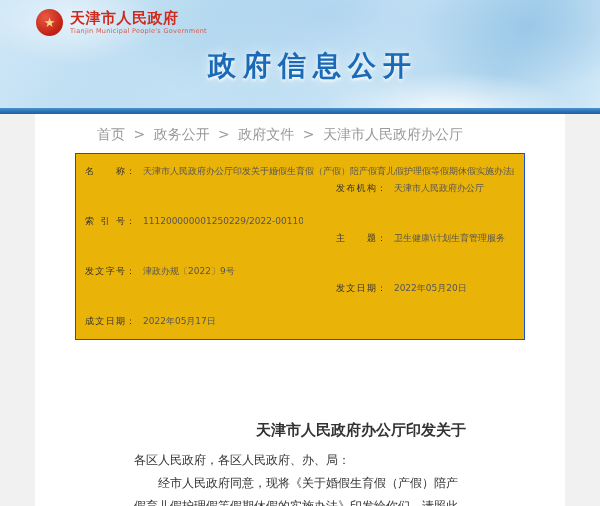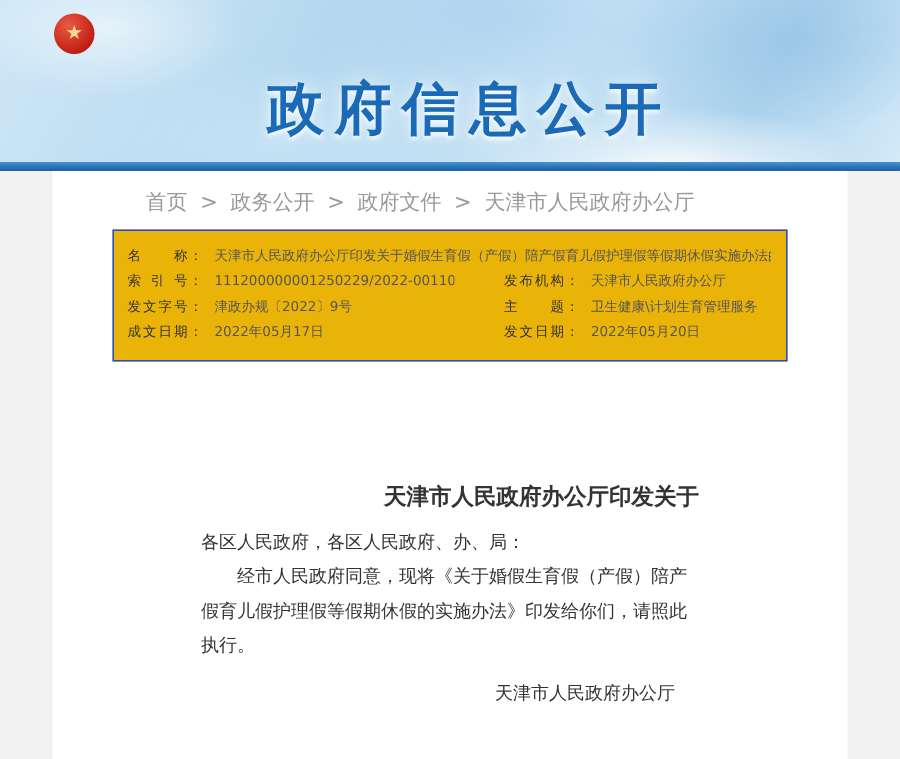--- a/index.html
+++ b/index.html
@@ -43,21 +43,21 @@
     color: #ce2a1d; font-size: 15px; font-weight: bold;
     letter-spacing: 0.5px; line-height: 18px; white-space: nowrap;
   }
   .logo-subtitle {
     color: #d8594e; font-size: 6.5px; letter-spacing: 0.3px;
     line-height: 9px; white-space: nowrap;
   }
   .banner-title {
     position: absolute; left: 0; right: 0; top: 47px;
     text-align: center; padding-left: 26px;
-    font-size: 38px; font-weight: bold; letter-spacing: 7px;
+    font-size: 28px; font-weight: bold; letter-spacing: 7px;
     color: #1a6ab8;
     text-shadow: 0 2px 3px rgba(255,255,255,0.85), 0 0 12px rgba(255,255,255,0.7);
     white-space: nowrap;
   }
 
   
   .panel {
     width: 530px; margin: 0 auto;
     background: #ffffff;
     min-height: 392px;
@@ -74,21 +74,21 @@
   .meta-box {
     width: 450px; margin: 9px auto 0;
     background: #eab308;
     border: 1px solid #1d4ed8;
     padding: 9px 10px 9px 9px;
     font-size: 9px; color: #555;
   }
   .meta-row { display: flex; line-height: 17px; }
   .meta-cell { display: flex; min-width: 0; }
   .meta-cell.full { flex: 1; }
-  .meta-cell.left { flex: 0 0 50.8%; }
+  .meta-cell.left { flex: 0 0 50.8%; margin-top: 33px; }
   .meta-cell.right { flex: 1; margin-left: 33px; }
   .meta-label {
     display: inline-block; width: 40px; flex-shrink: 0;
     color: #333; text-align: justify; text-align-last: justify;
     -moz-text-align-last: justify;
   }
   .meta-colon { color: #333; margin: 0 8px 0 1px; flex-shrink: 0; }
   .meta-value { color: #555; white-space: nowrap; overflow: hidden; }
 
   
@@ -103,20 +103,24 @@
   }
 </style>
 </head>
 <body>
 
 <div class="page">
 
   <header class="banner">
     <a class="logo">
       <span class="emblem">★</span>
+      <span class="logo-text">
+        <span class="logo-title">天津市人民政府</span>
+        <span class="logo-subtitle">Tianjin Municipal People's Government</span>
+      </span>
     </a>
     <div class="banner-title">政府信息公开</div>
   </header>
   <div class="banner-strip"></div>
 
   <main class="panel">
 
     <nav class="breadcrumb">
       <a>首页</a>
       <span class="sep">&gt;</span>

